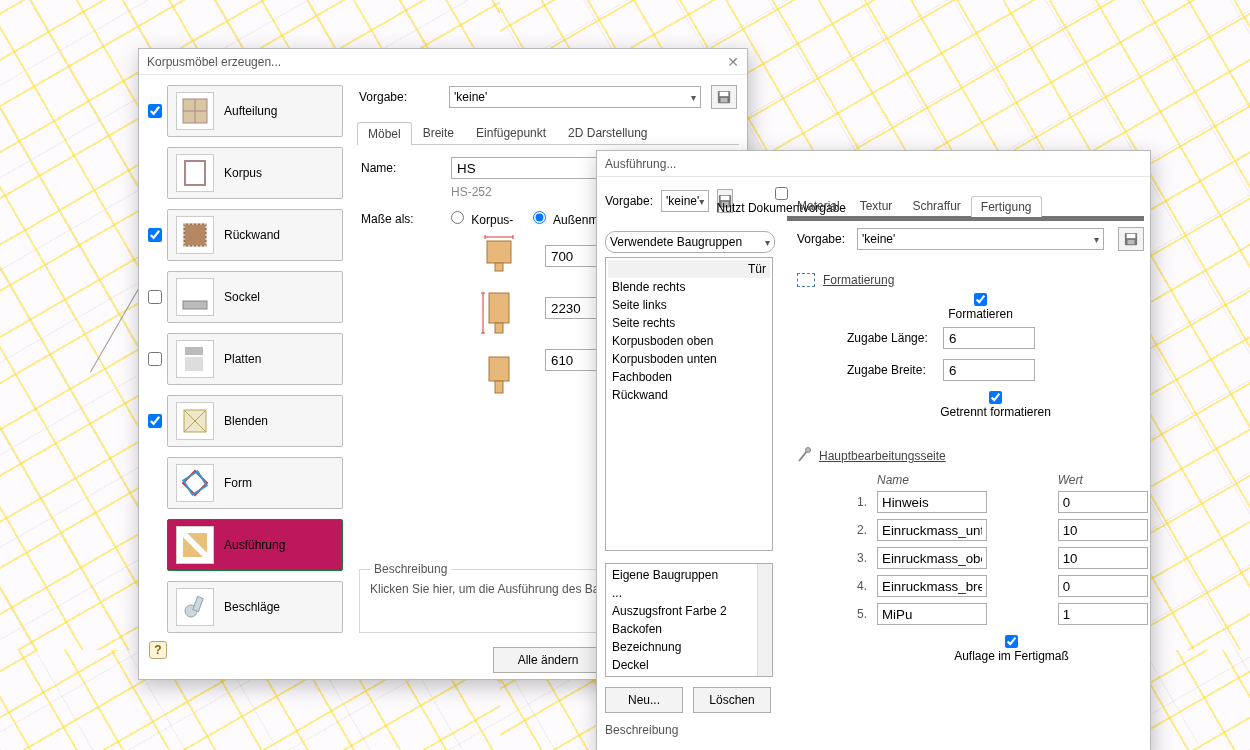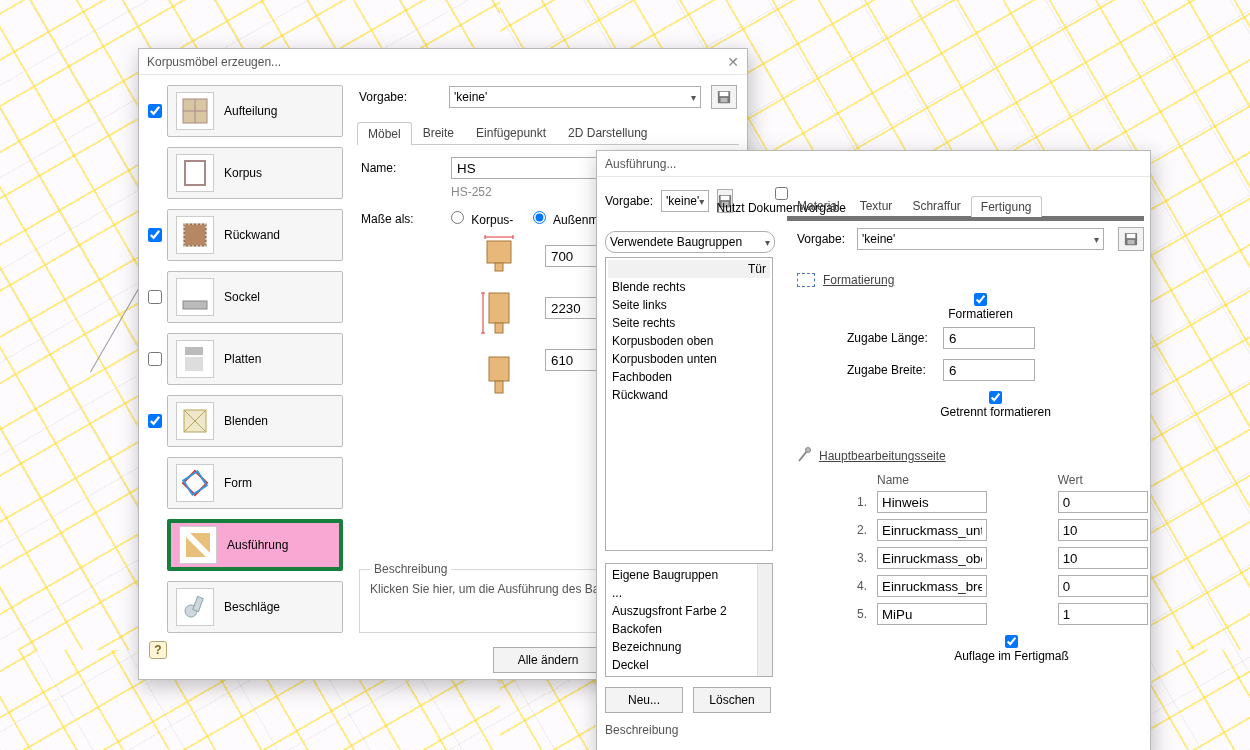--- a/index.html
+++ b/index.html
@@ -59,21 +59,21 @@
   }
   .cat-row { display:flex;align-items:center;height:56px; margin-bottom:6px; }
   .cat-row .cb { width:24px; display:flex;justify-content:center; }
   .cat-row .cb input { width:14px;height:14px; }
   .cat-btn {
     flex:1; height:52px; margin-right:6px;
     border:1px solid #bcbcbc; background:#f6f6f6;
     display:flex;align-items:center;gap:10px;padding:4px 8px;
     border-radius:2px;
   }
-  .cat-btn.selected { border:4px solid #15803d; background:#f9a8d4; }
+  .cat-btn.selected { border:1px solid #15803d; background:#be185d; }
   .cat-icon {
     width:38px;height:38px;border:1px solid #ccc;background:#fff;
     display:flex;align-items:center;justify-content:center;
   }
   .cat-icon svg{width:32px;height:32px;}
 
   .help-icon {
     width:18px;height:18px;border:1px solid #b3a875;background:#fff5d6;
     color:#7a6a1c;display:flex;align-items:center;justify-content:center;
     font-weight:bold;border-radius:3px;margin:6px;
@@ -149,21 +149,21 @@
   .d2-right{flex:1;padding:8px 6px;}
   .d2-right .vorgabe-row{padding:0 0 8px 0;}
   .d2-right .combo{min-width:180px;}
   .chk-row{display:flex;align-items:center;gap:1px;flex-direction:column;}
   .group-label{display:flex;align-items:center;gap:8px;margin:14px 0 6px 0;color:#444;text-decoration:underline;}
   .group-label .gi{width:18px;height:14px;border:1px dashed #4a7abf;}
   .group-label .gj{width:14px;height:18px;display:inline-block;}
   .indent1{margin-left:30px;}
   .mini-in{width:92px;}
   .param-grid{width:100%;}
-  .param-grid th{font-weight:400;text-align:left;padding:0 4px;color:#555;}
+  .param-grid th{font-weight:400;text-align:left;padding:0 4px;color:#555;font-style:italic;}
   .param-grid td{padding:2px 4px;vertical-align:middle;}
   .param-grid .rnum{text-align:right;width:22px;color:#555;}
   .param-grid input{height:22px;border:1px solid #adadad;padding:0 4px;width:110px;background:#fff;}
   .param-grid .wcol input{width:90px;}
 
   .tabs2{display:flex;border-bottom:5px solid #737373;margin:10px 0 6px 0;}
   .tabs2 .tab{padding:3px 9px;}
 </style>
 </head>
 <body>

